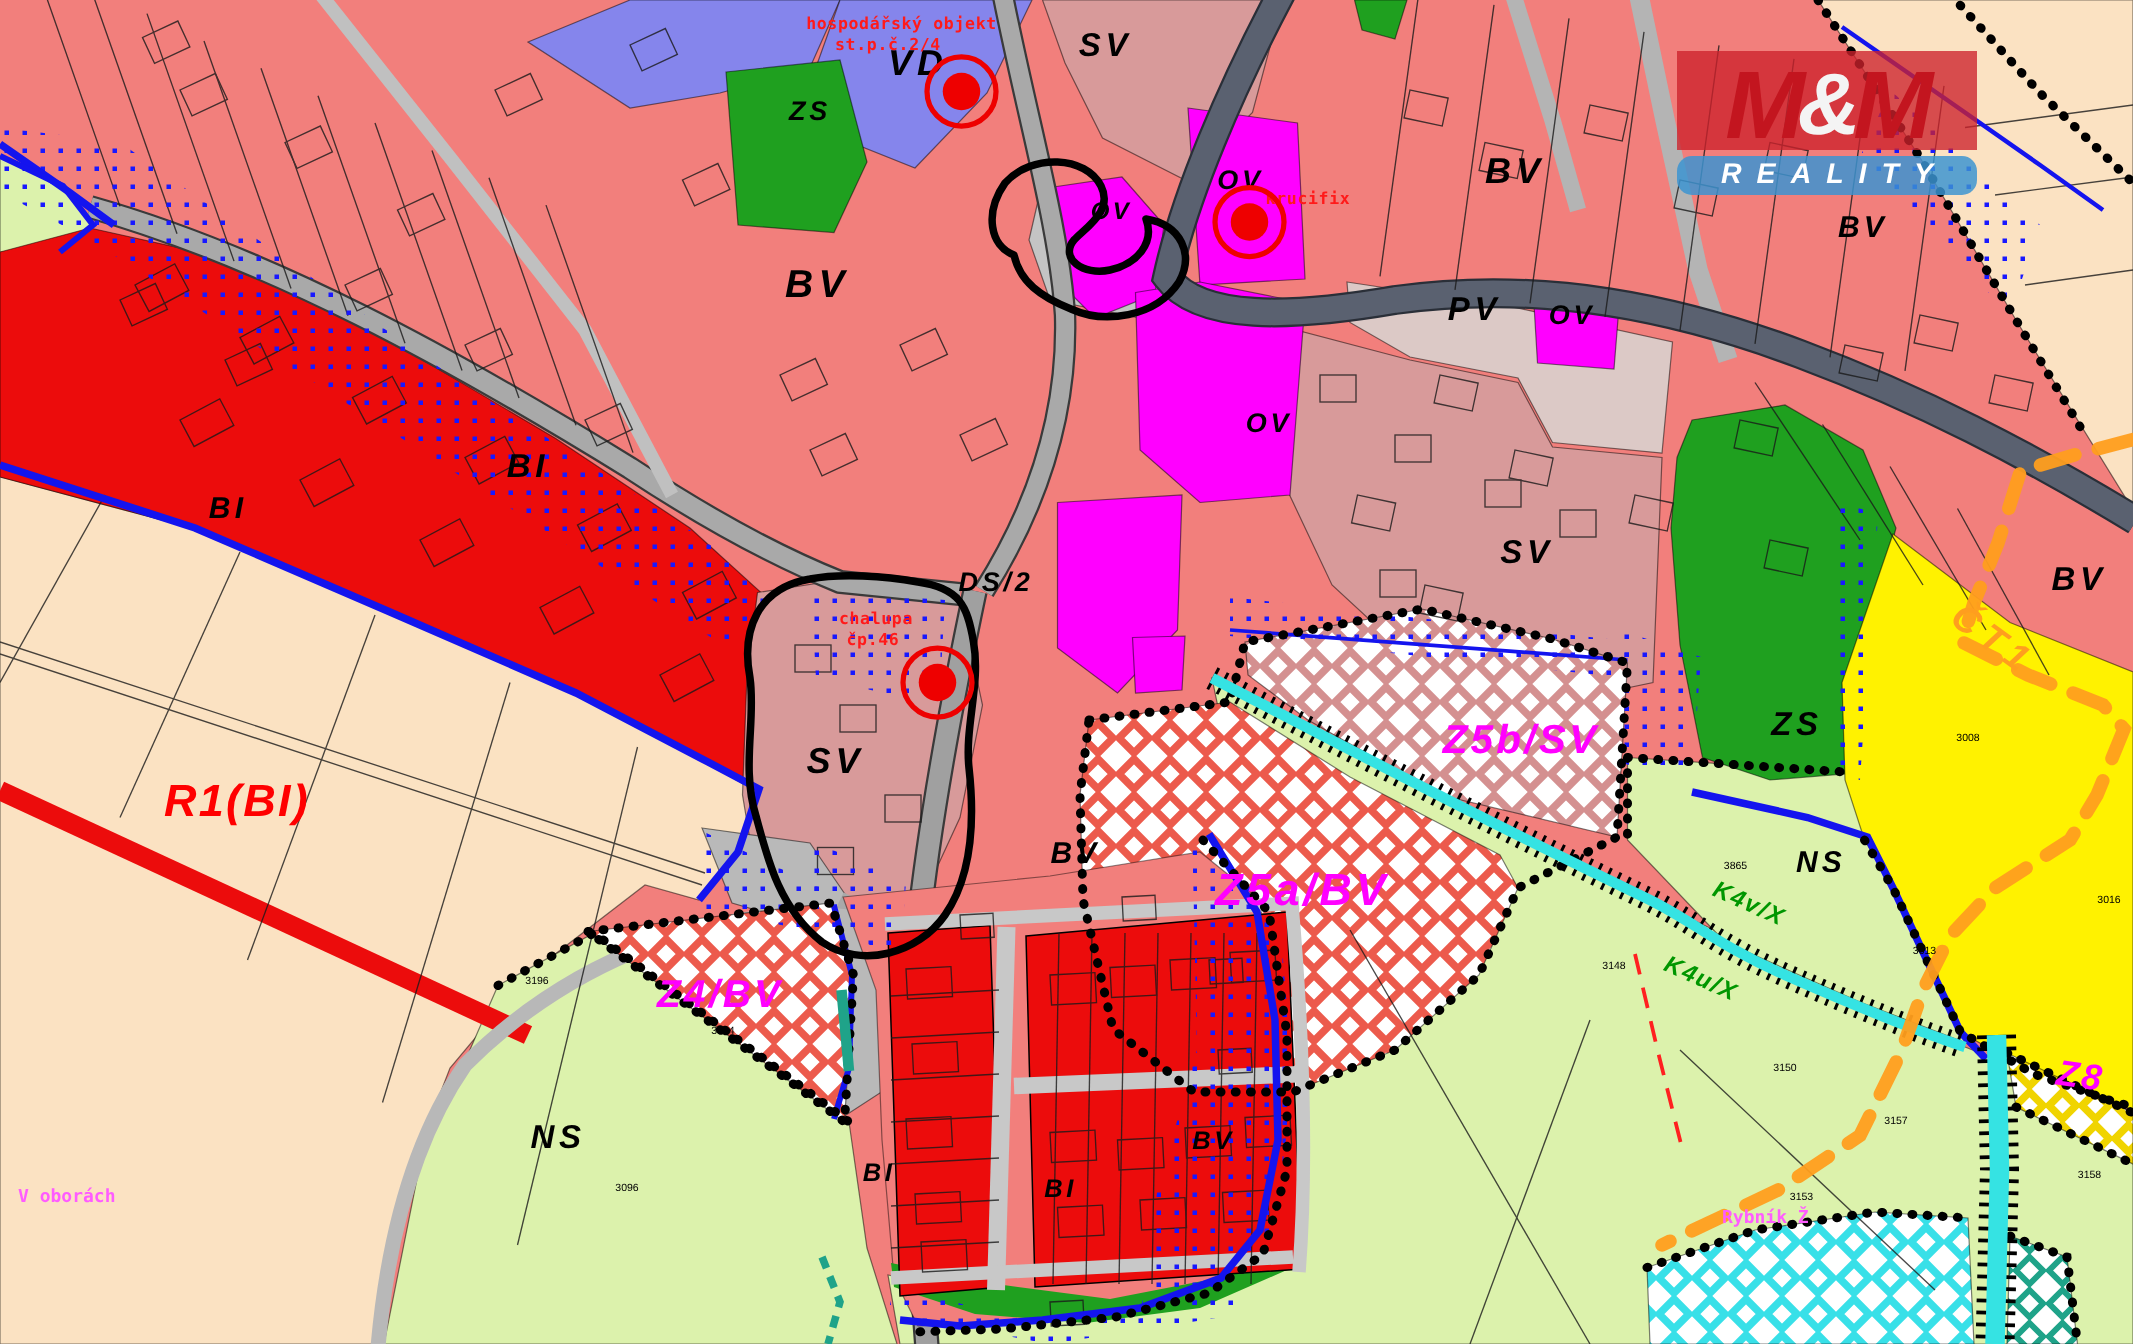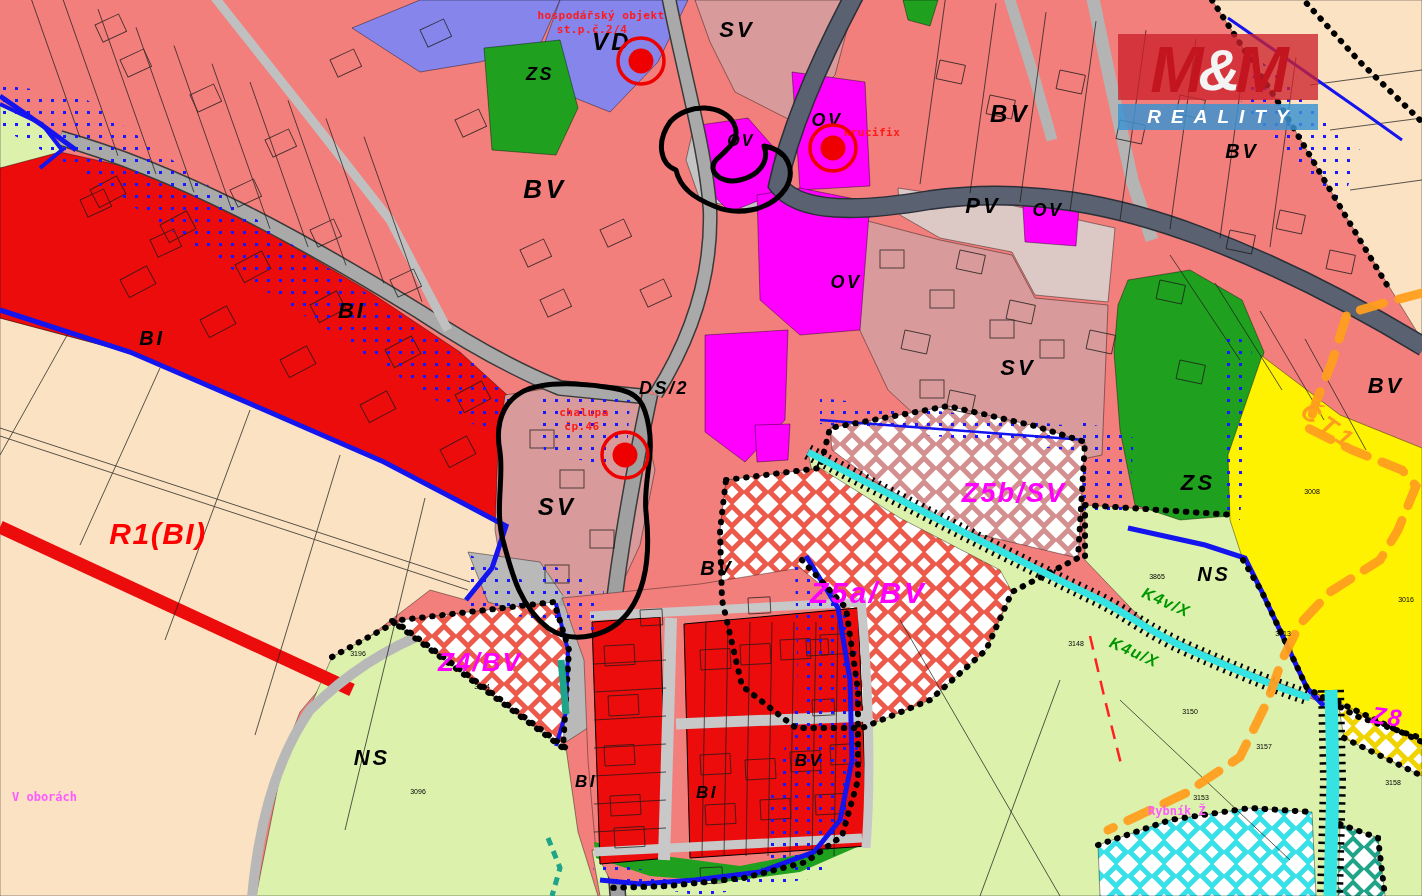--- a/index.html
+++ b/index.html
@@ -4,21 +4,21 @@
 <style>
   html,body{margin:0;padding:0;background:#222;}
   #stage{position:relative;width:1422px;height:896px;overflow:hidden;background:#F27F7C;font-family:"Liberation Sans",sans-serif;}
   #map{position:absolute;left:0;top:0;}
   
   #wm{position:absolute;left:1118px;top:34px;width:200px;pointer-events:none;}
   #wm .band-top{height:66px;background:rgba(205,33,44,.78);display:flex;align-items:flex-end;justify-content:center;
     font:italic 900 64px "Liberation Sans",sans-serif;color:#C3151F;letter-spacing:-3px;line-height:60px;}
   #wm .band-top .amp{color:#F4F4F4;font-size:58px;margin:0 -2px;}
   #wm .band-bottom{margin-top:4px;height:26px;background:rgba(58,148,210,.84);color:#FFFFFF;
-    font:italic 700 19px "Liberation Sans",sans-serif;letter-spacing:10px;display:flex;align-items:center;justify-content:center;padding-left:10px;}
+    font:italic 700 19px "Liberation Sans",sans-serif;letter-spacing:10px;display:flex;align-items:center;justify-content:center;padding-left:10px;border-radius:10px;}
   text{font-family:"Liberation Sans",sans-serif;}
 </style>
 </head>
 <body>
 
 <div id="stage">
 <svg id="map" width="1422" height="896" viewBox="0 0 1422 896" xmlns="http://www.w3.org/2000/svg">
   <defs>
     <pattern id="patRed" width="24" height="24" patternUnits="userSpaceOnUse">
       <rect width="24" height="24" fill="#FFFFFF"></rect>

